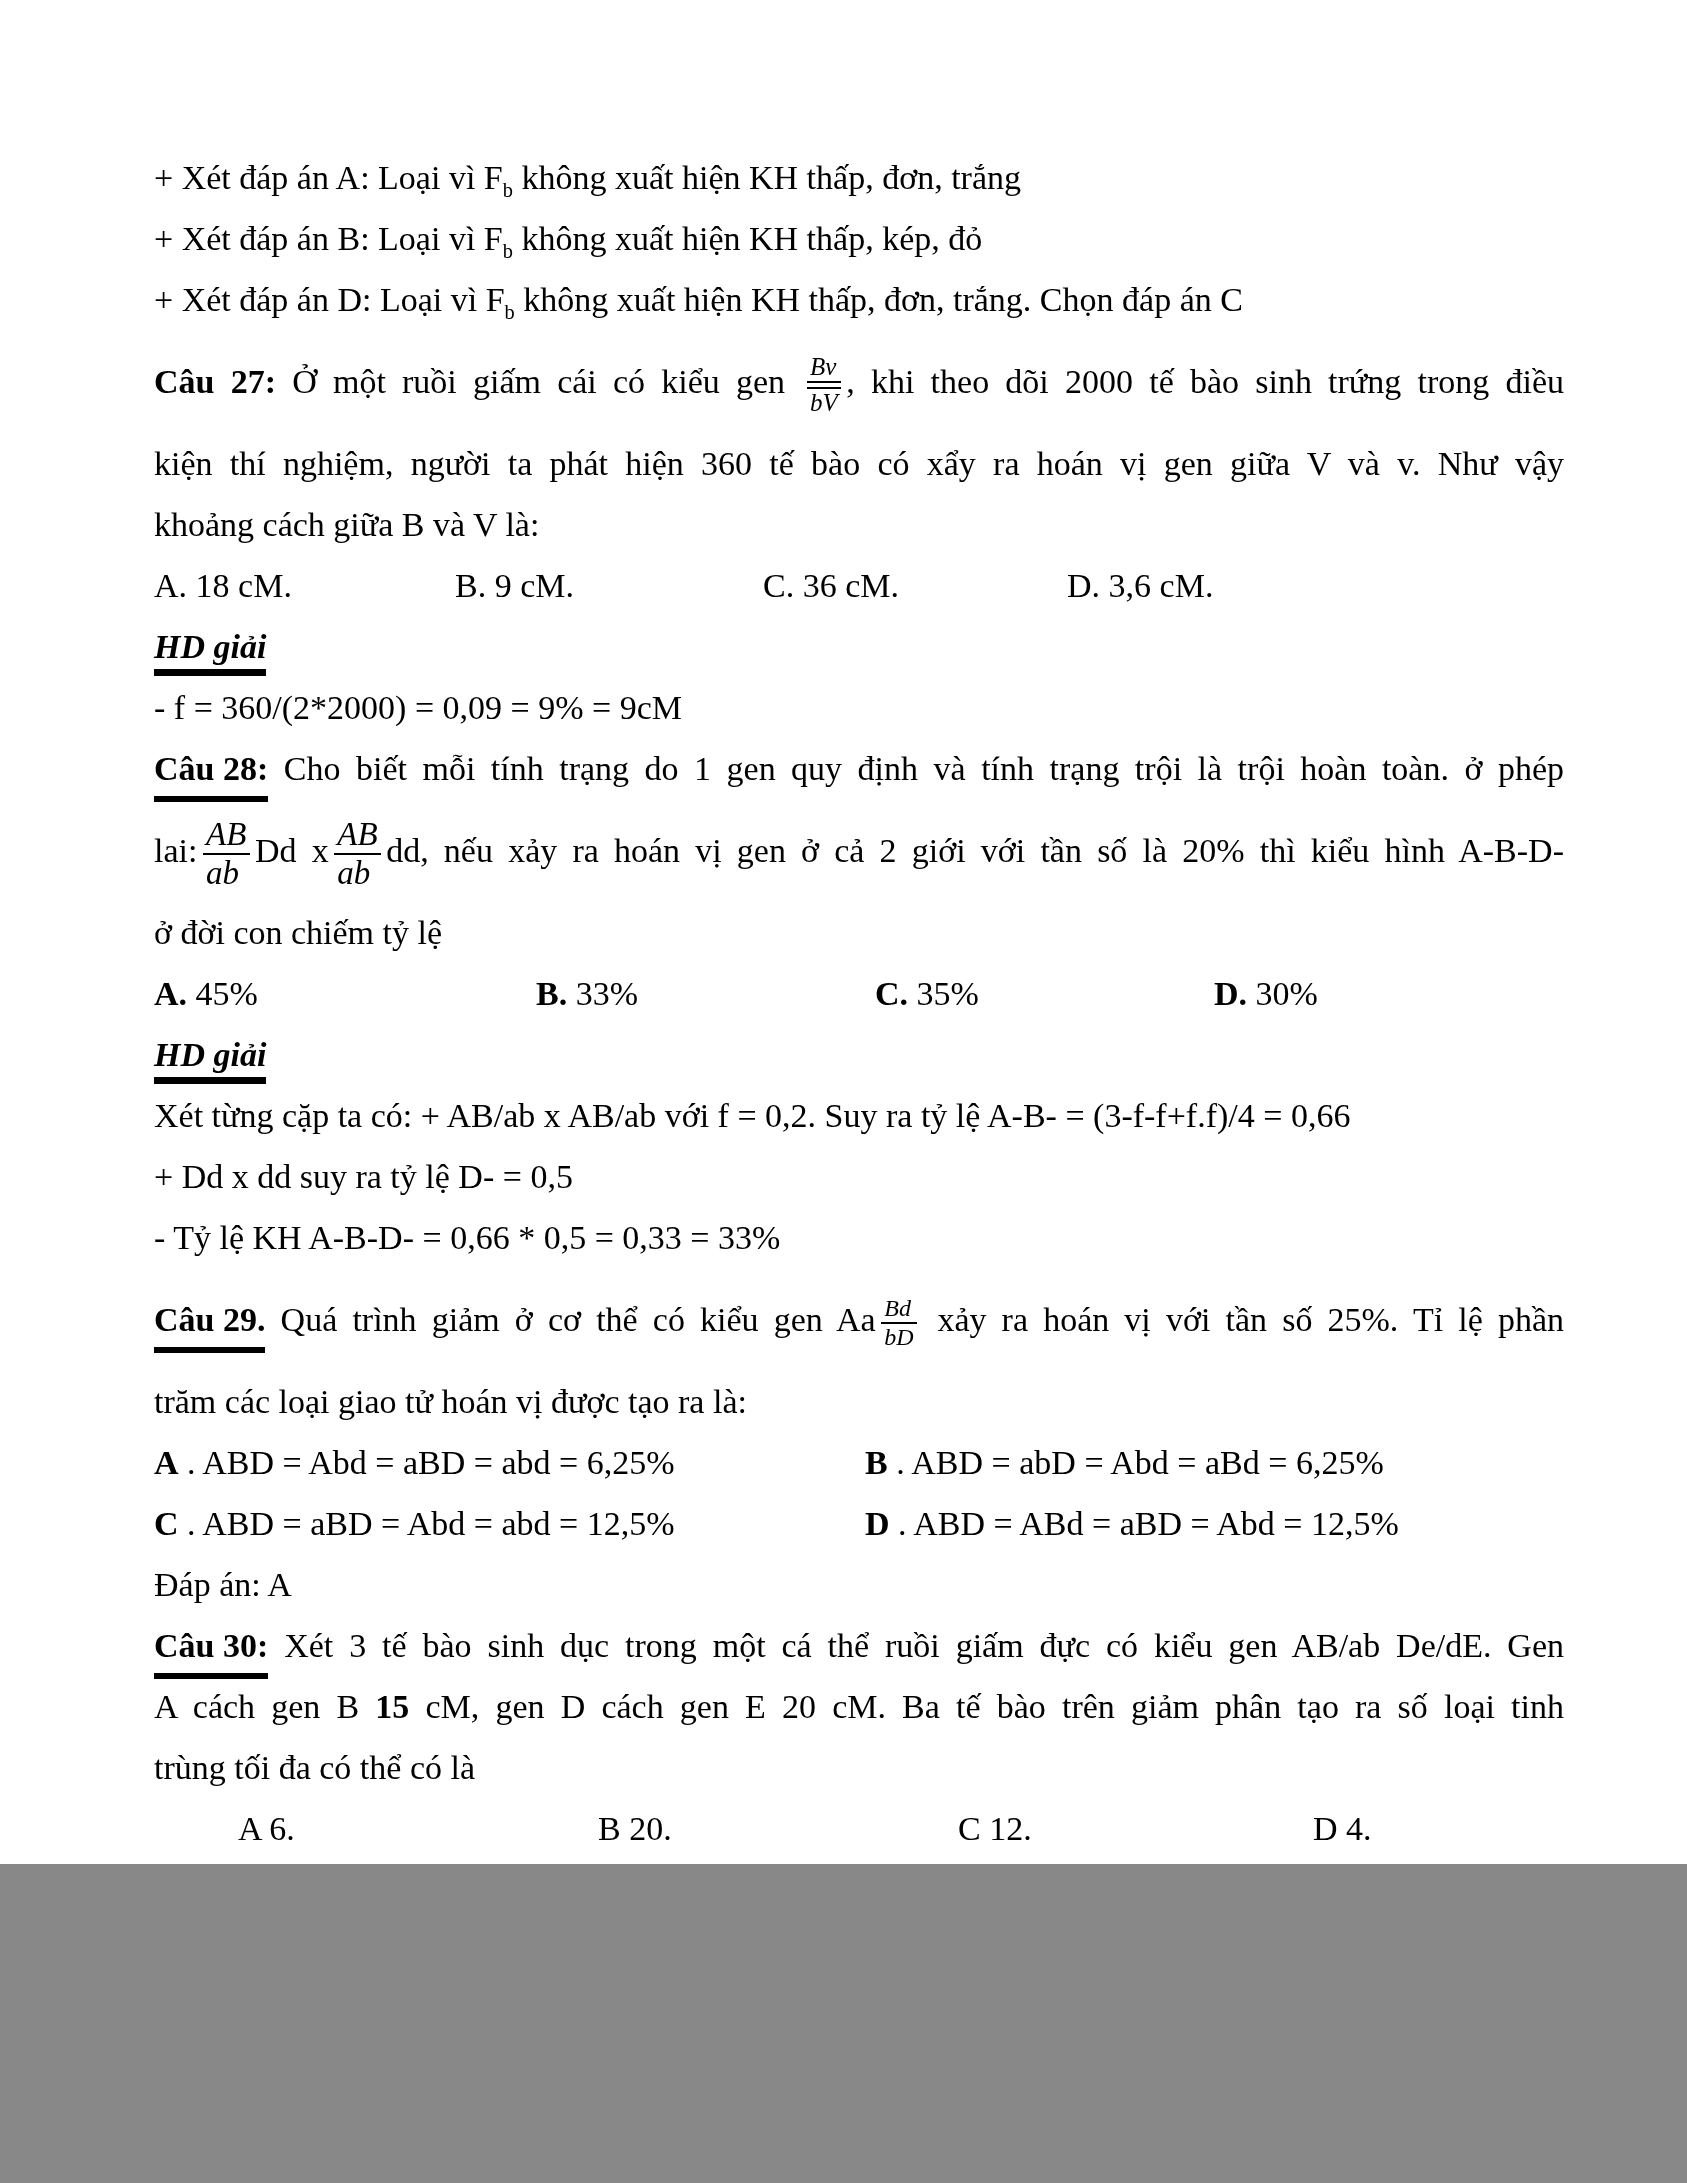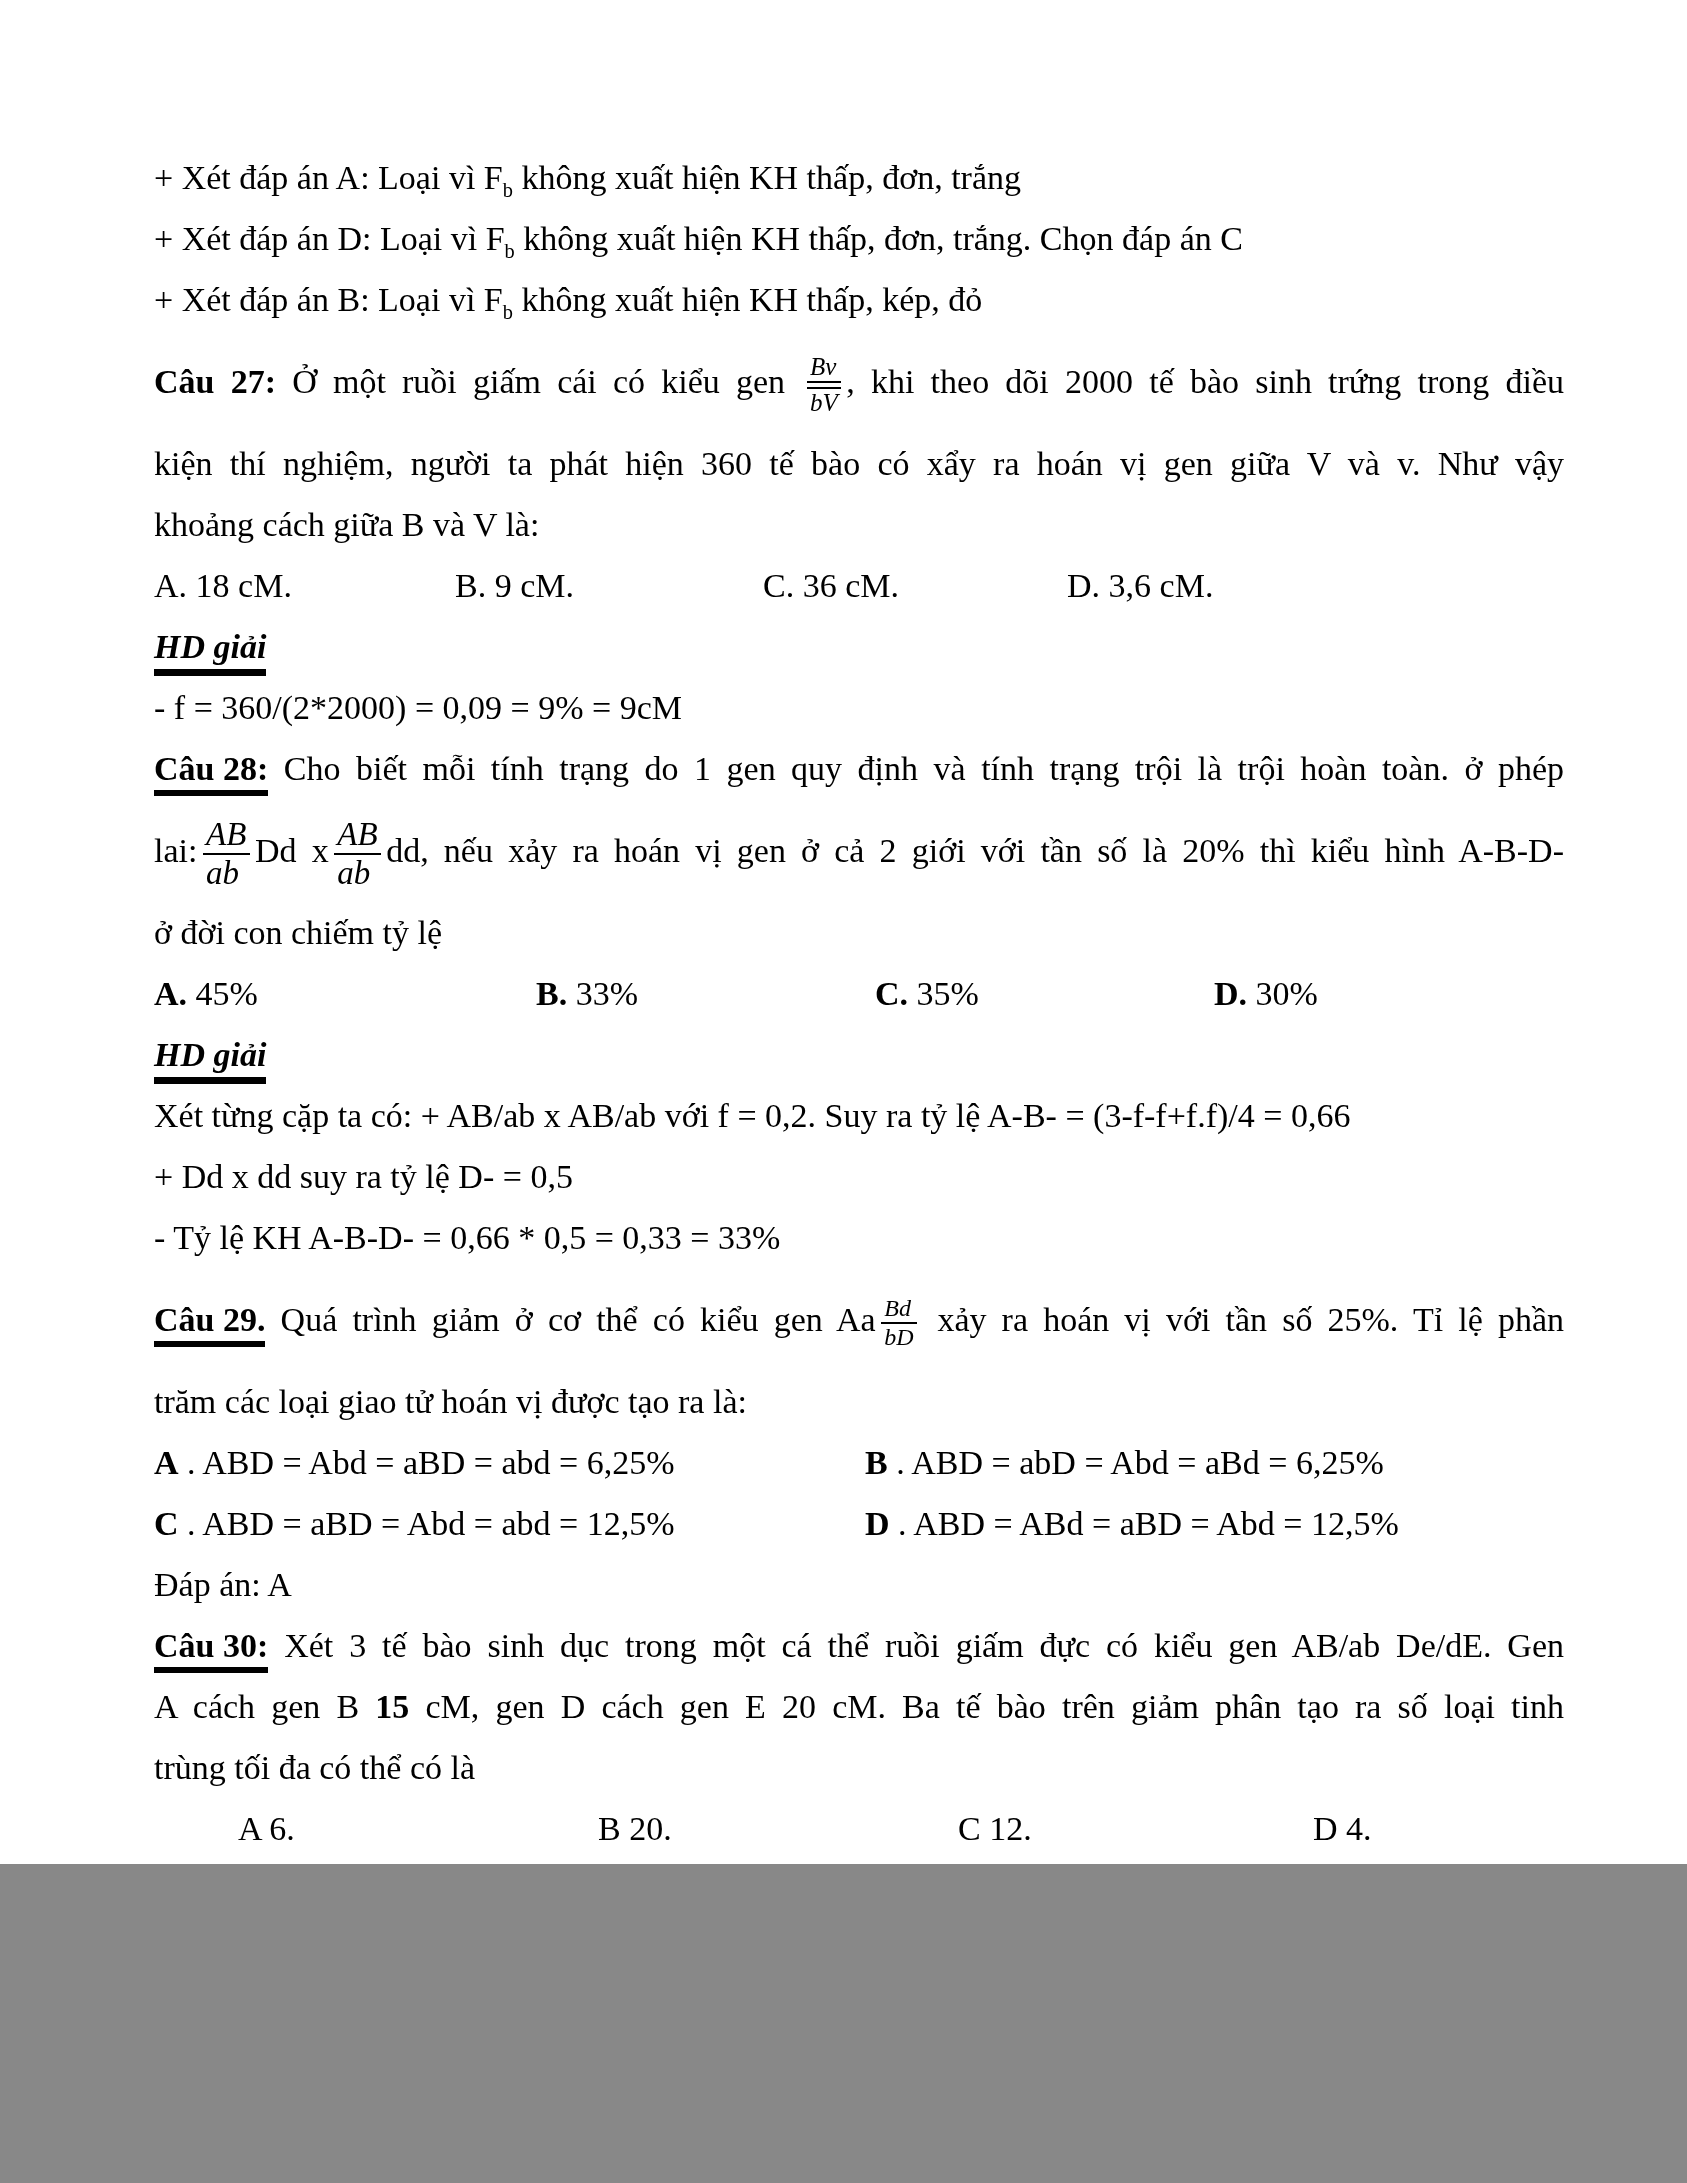--- a/index.html
+++ b/index.html
@@ -14,21 +14,21 @@
   }
   .content { padding:147px 123px 0 154px; }
   .line { height:61px; line-height:61px; white-space:normal; }
   .line.tall { height:103px; line-height:103px; }
   .j { text-align:justify; text-align-last:justify; }
   .b { font-weight:bold; }
   sub { font-size:0.6em; }
   .qlabel { font-weight:bold; }
   .qlabel.u {
     display:inline-block; line-height:normal;
-    border-bottom:6.6px solid #000; padding-bottom:2px;
+    border-bottom:6.6px solid #000; padding-bottom:8px;
   }
   .hd {
     display:inline-block; line-height:normal;
     font-weight:bold; font-style:italic;
     border-bottom:7.3px solid #000; padding-bottom:3.3px;
   }
   .frac {
     display:inline-block; vertical-align:middle; text-align:center;
     font-style:italic; line-height:1.12; margin:0 5.3px;
   }
@@ -45,22 +45,22 @@
   .opts29 { grid-template-columns:711px auto; }
   .opts30 { grid-template-columns:360px 360px 355px auto; margin-left:84px; }
 </style>
 </head>
 <body>
 
 <div class="page">
   <div class="content">
 
     <div class="line"><span>+ Xét đáp án A: Loại vì F</span><sub>b</sub><span> không xuất hiện KH thấp, đơn, trắng</span></div>
+    <div class="line"><span>+ Xét đáp án B: Loại vì F</span><sub>b</sub><span> không xuất hiện KH thấp, kép, đỏ</span></div>
     <div class="line"><span>+ Xét đáp án D: Loại vì F</span><sub>b</sub><span> không xuất hiện KH thấp, đơn, trắng. Chọn đáp án C</span></div>
-    <div class="line"><span>+ Xét đáp án B: Loại vì F</span><sub>b</sub><span> không xuất hiện KH thấp, kép, đỏ</span></div>
 
     <div class="line tall j"><span class="qlabel">Câu 27:</span><span> Ở một ruồi giấm cái có kiểu gen </span><span class="frac dbl f-s"><span class="num">Bv</span><span class="den">bV</span></span><span>, khi theo dõi 2000 tế bào sinh trứng trong điều</span></div>
     <div class="line j">kiện thí nghiệm, người ta phát hiện 360 tế bào có xẩy ra hoán vị gen giữa V và v. Như vậy</div>
     <div class="line">khoảng cách giữa B và V là:</div>
     <div class="line opts opts27">
       <span>A. 18 cM.</span>
       <span>B. 9 cM.</span>
       <span>C. 36 cM.</span>
       <span>D. 3,6 cM.</span>
     </div>

